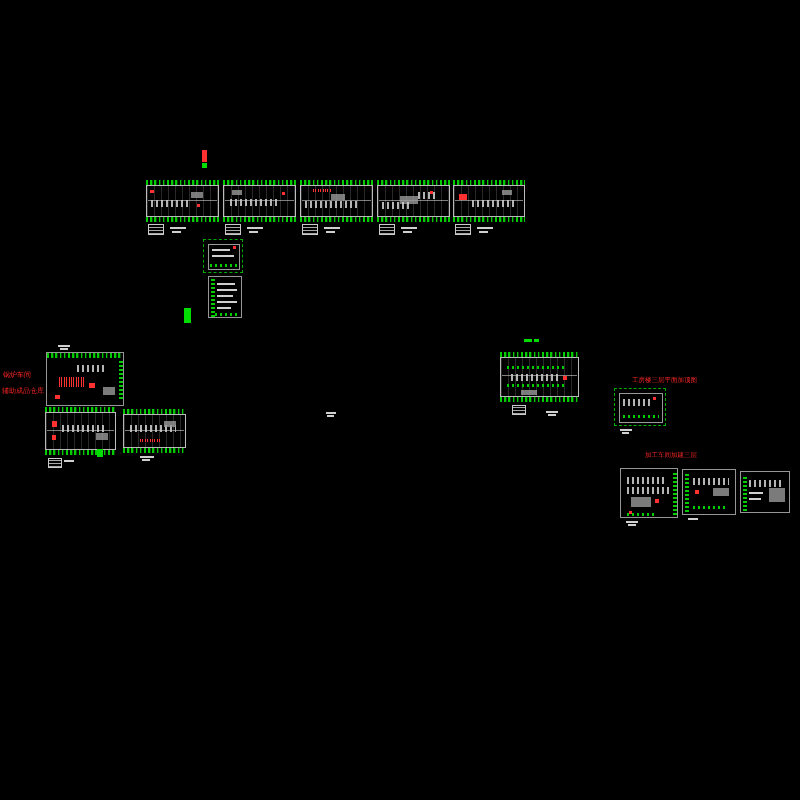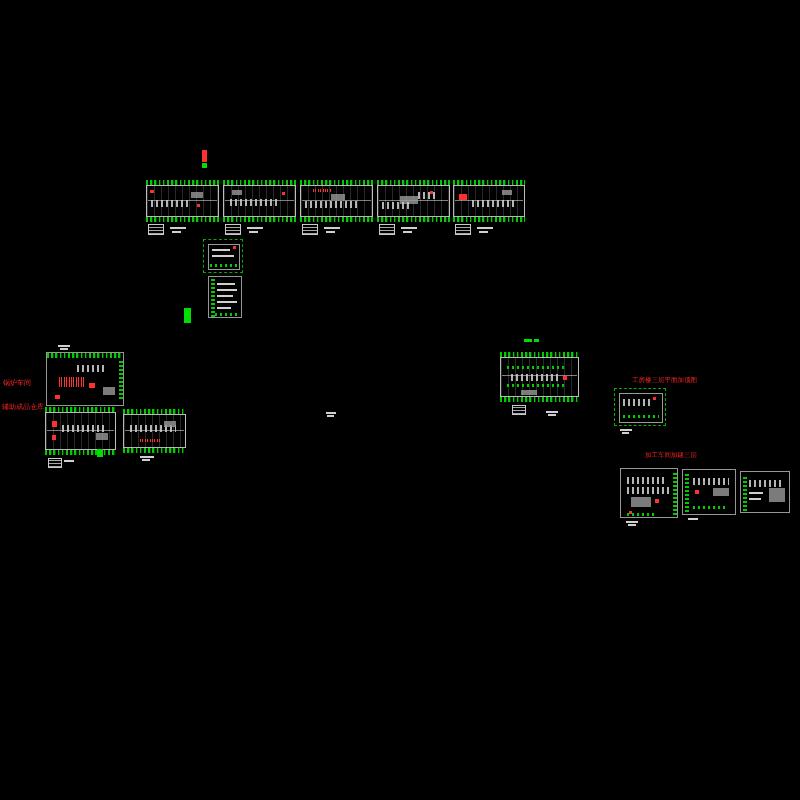--- a/index.html
+++ b/index.html
@@ -134,22 +134,22 @@
   <div class="panel frame-white" style="left:46px;top:352px;width:78px;height:54px">
     <div class="hatch top"></div>
     <div class="gvband" style="left:72px;top:6px;height:40px"></div>
     <div class="machines" style="left:30px;top:12px;width:30px"></div>
     <div class="redhatch" style="left:12px;top:24px;width:26px;height:10px"></div>
     <div class="redbit" style="left:42px;top:30px;width:6px;height:5px"></div>
     <div class="redbit" style="left:8px;top:42px;width:5px;height:4px"></div>
     <div class="grayblock" style="left:56px;top:34px;width:12px;height:8px"></div>
   </div>
 
-  <span class="red-label" style="left:3px;top:380px">锅炉车间</span>
-  <span class="red-label" style="left:2px;top:404px">辅助成品仓库</span>
+  <span class="red-label" style="left:3px;top:372px">锅炉车间</span>
+  <span class="red-label" style="left:2px;top:388px">辅助成品仓库</span>
 
   <div class="panel" style="left:45px;top:407px;width:71px;height:48px">
     <div class="hatch top"></div>
     <div class="interior">
       <div class="redbit" style="left:6px;top:8px;width:5px;height:6px"></div>
       <div class="redbit" style="left:6px;top:22px;width:4px;height:5px"></div>
       <div class="machines" style="left:16px;top:12px;width:44px"></div>
       <div class="grayblock" style="left:50px;top:20px;width:12px;height:7px"></div>
     </div>
     <div class="hatch bottom"></div>

